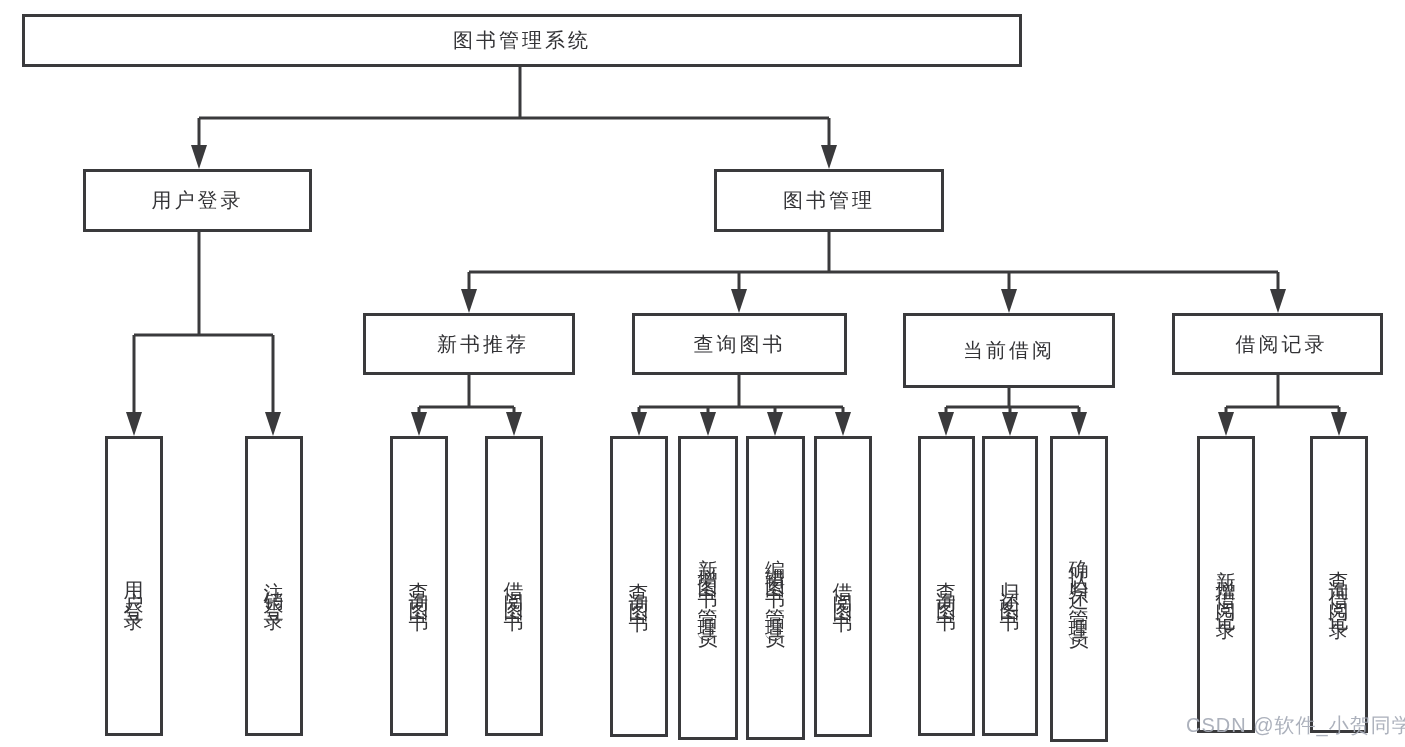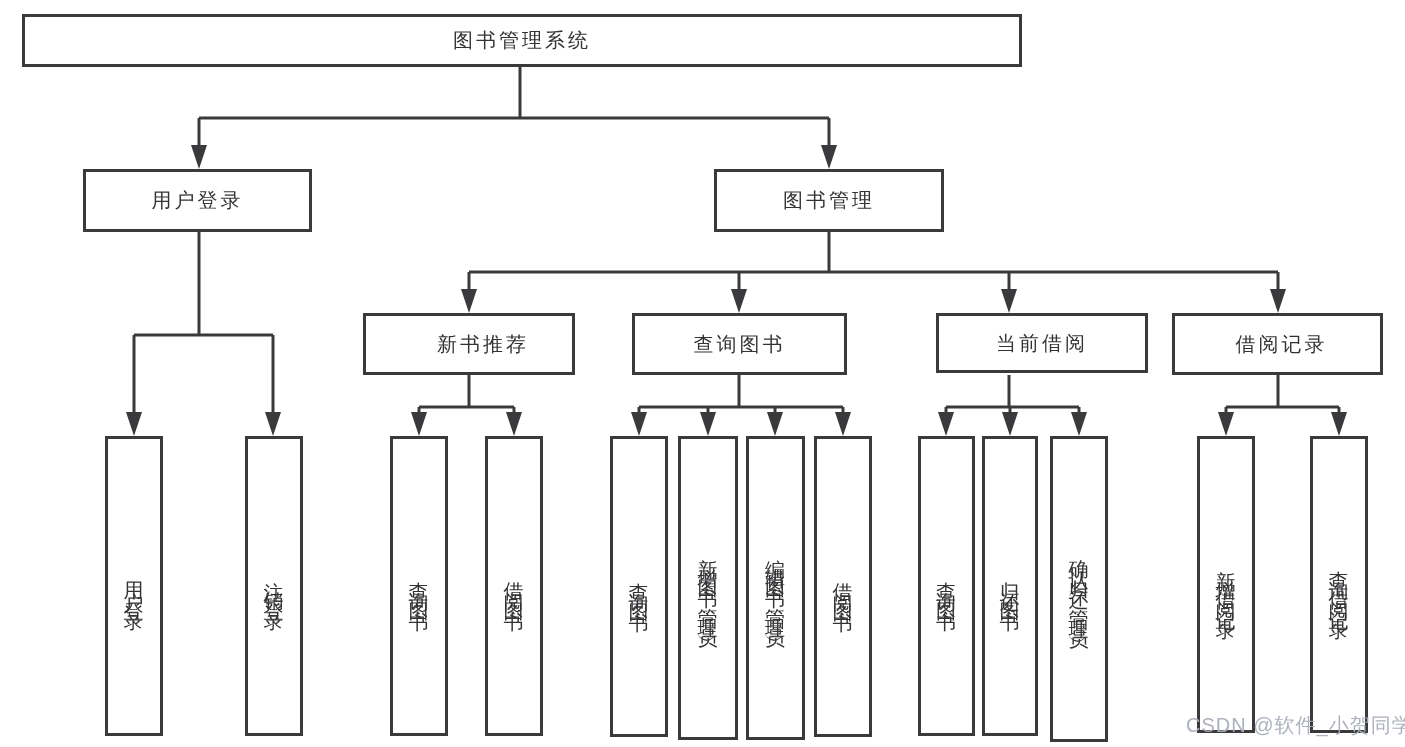--- a/index.html
+++ b/index.html
@@ -116,21 +116,21 @@
       </div>
       <div class="node h" style="left: 714px; top: 169px; width: 230px; height: 63px;">
         <span class="lbl">图书管理</span>
       </div>
       <div class="node h" style="left: 363px; top: 313px; width: 212px; height: 62px; padding-left: 28px;">
         <span class="lbl">新书推荐</span>
       </div>
       <div class="node h" style="left: 632px; top: 313px; width: 215px; height: 62px;">
         <span class="lbl">查询图书</span>
       </div>
-      <div class="node h" style="left: 936px; top: 313px; width: 212px; height: 60px;">
+      <div class="node h" style="left: 903px; top: 313px; width: 212px; height: 75px;">
         <span class="lbl">当前借阅</span>
       </div>
       <div class="node h" style="left: 1172px; top: 313px; width: 211px; height: 62px; padding-left: 8px;">
         <span class="lbl">借阅记录</span>
       </div>
       <div class="node v" style="left: 105px; top: 436px; width: 58px; height: 300px;">
         <span class="lbl">用户登录</span>
       </div>
       <div class="node v" style="left: 245px; top: 436px; width: 58px; height: 300px;">
         <span class="lbl">注销登录</span>

